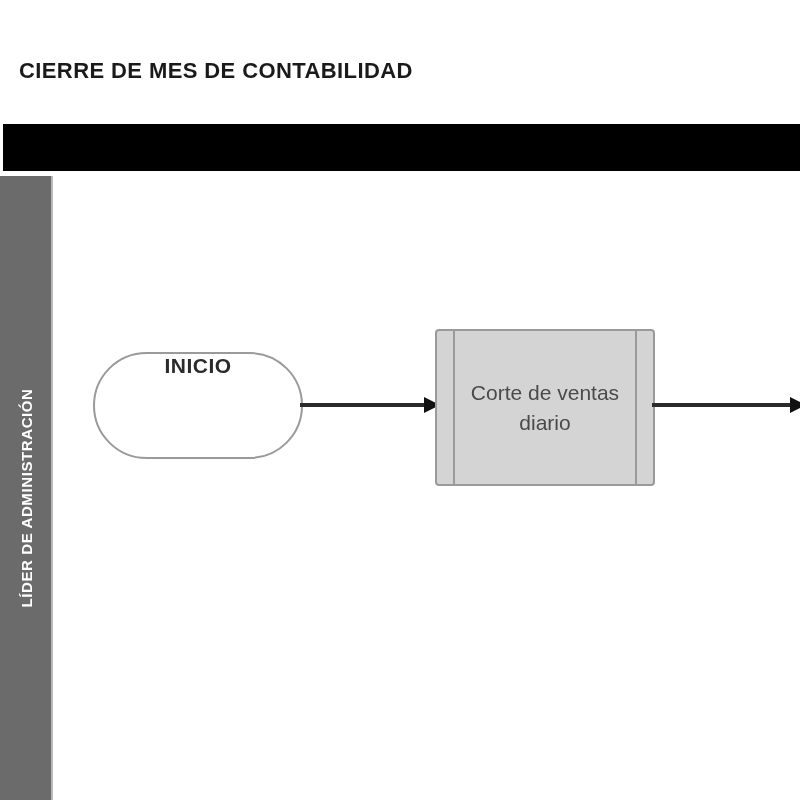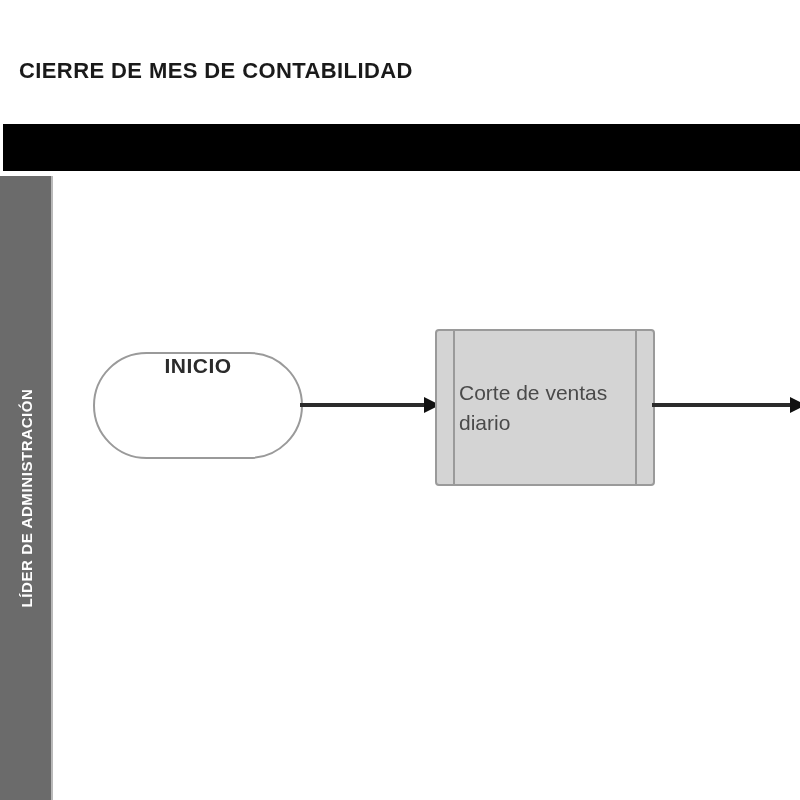--- a/index.html
+++ b/index.html
@@ -129,20 +129,21 @@
     width: 0;
     border-left: 2px solid #9a9a9a;
   }
   .node-process .rail-left  { left: 16px; }
   .node-process .rail-right { right: 16px; }
   .node-process-label {
     position: relative;
     z-index: 2;
     font-size: 21px;
     color: #4a4a4a;
+    text-align: center;
     line-height: 30px;
     padding: 0 22px;
   }
 
   
   .connector {
     position: absolute;
     height: 22px;
     pointer-events: none;
   }

